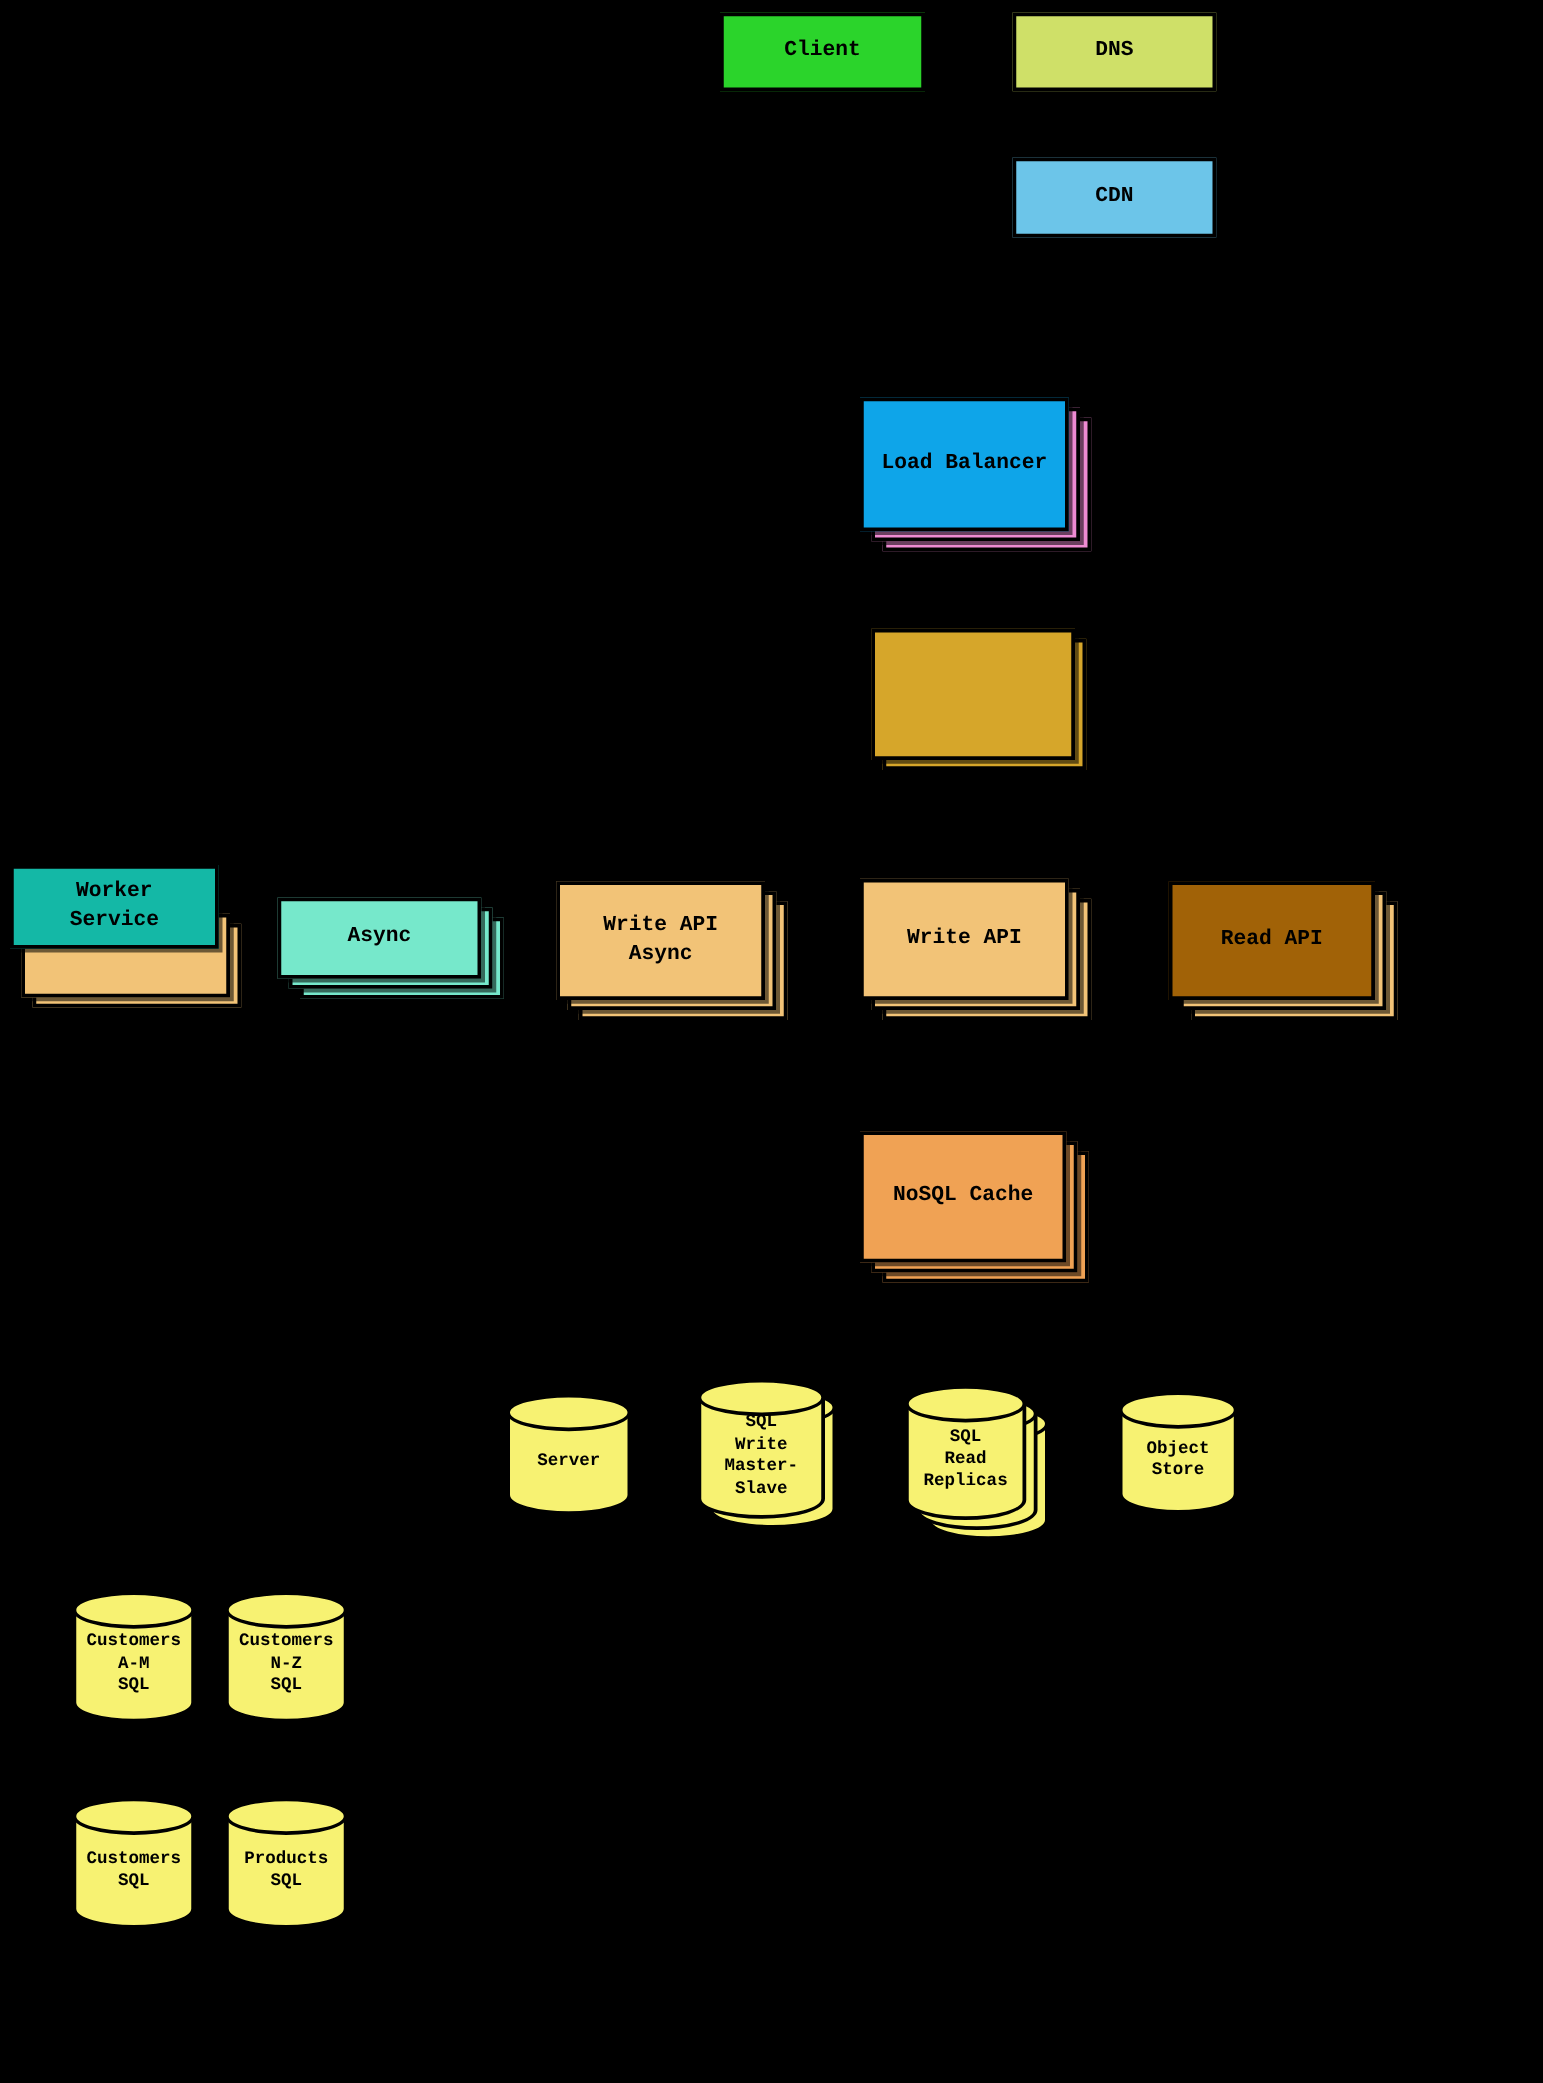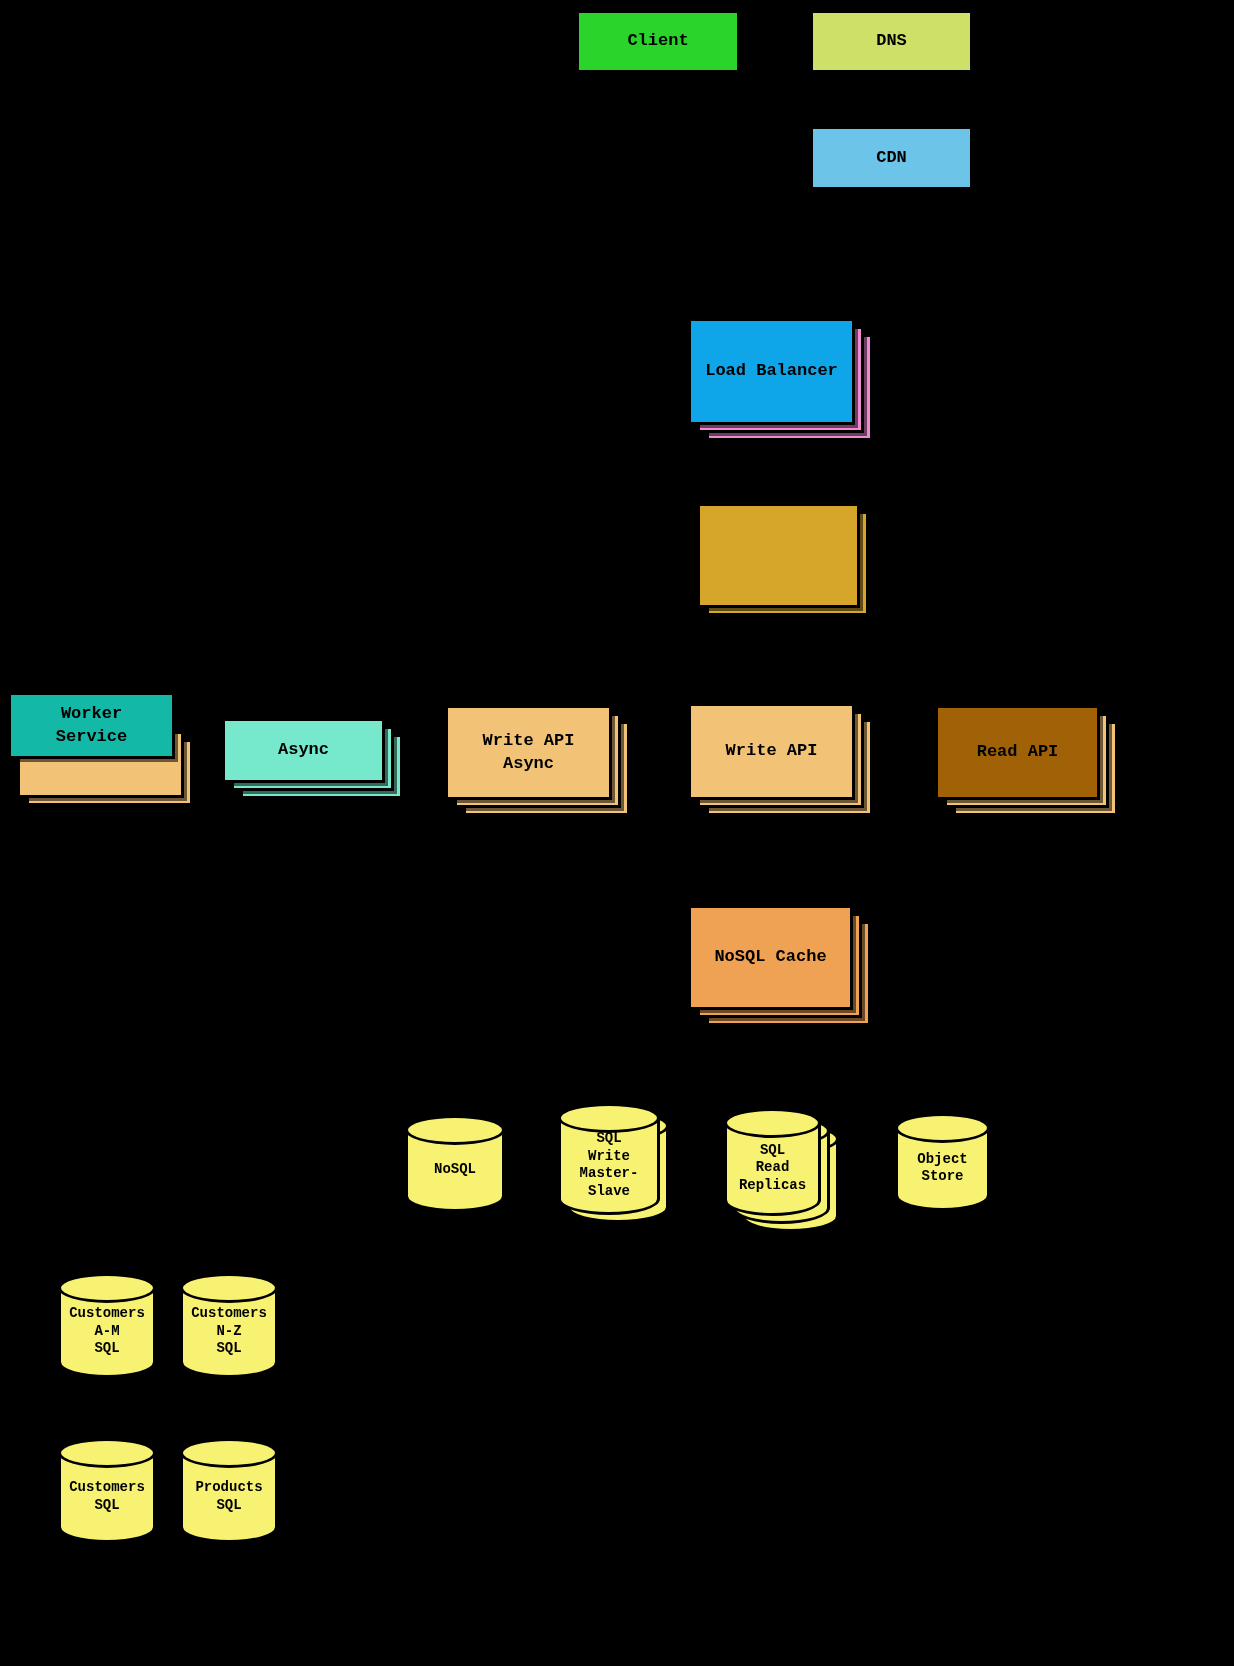--- a/index.html
+++ b/index.html
@@ -108,21 +108,21 @@
     <div class="box" style="left: 935px; top: 705px; width: 165px; height: 95px; background: #a16207;">
       <div class="label">Read API</div>
     </div>
     <div class="box" style="left: 706px; top: 921px; width: 165px; height: 105px; background: rgb(240, 162, 84);"></div>
     <div class="box" style="left: 697px; top: 913px; width: 165px; height: 105px; background: rgb(240, 162, 84);"></div>
     <div class="box" style="left: 688px; top: 905px; width: 165px; height: 105px; background: rgb(240, 162, 84);">
       <div class="label">NoSQL Cache</div>
     </div>
     <div class="cylinder" style="left: 405px; top: 1115px; width: 100px; height: 97px; background: rgb(247, 242, 114);">
       <div class="cyl-top" style="background: rgb(247, 242, 114);"></div>
-      <div class="label">NoSQL</div>
+      <div class="label">Server</div>
     </div>
     <div class="cylinder" style="left: 567px; top: 1111px; width: 102px; height: 112px; background: rgb(247, 242, 114);">
       <div class="cyl-top" style="background: rgb(247, 242, 114);"></div>
     </div>
     <div class="cylinder" style="left: 558px; top: 1103px; width: 102px; height: 112px; background: rgb(247, 242, 114);">
       <div class="cyl-top" style="background: rgb(247, 242, 114);"></div>
       <div class="label">SQL
 Write
 Master-
 Slave</div>

